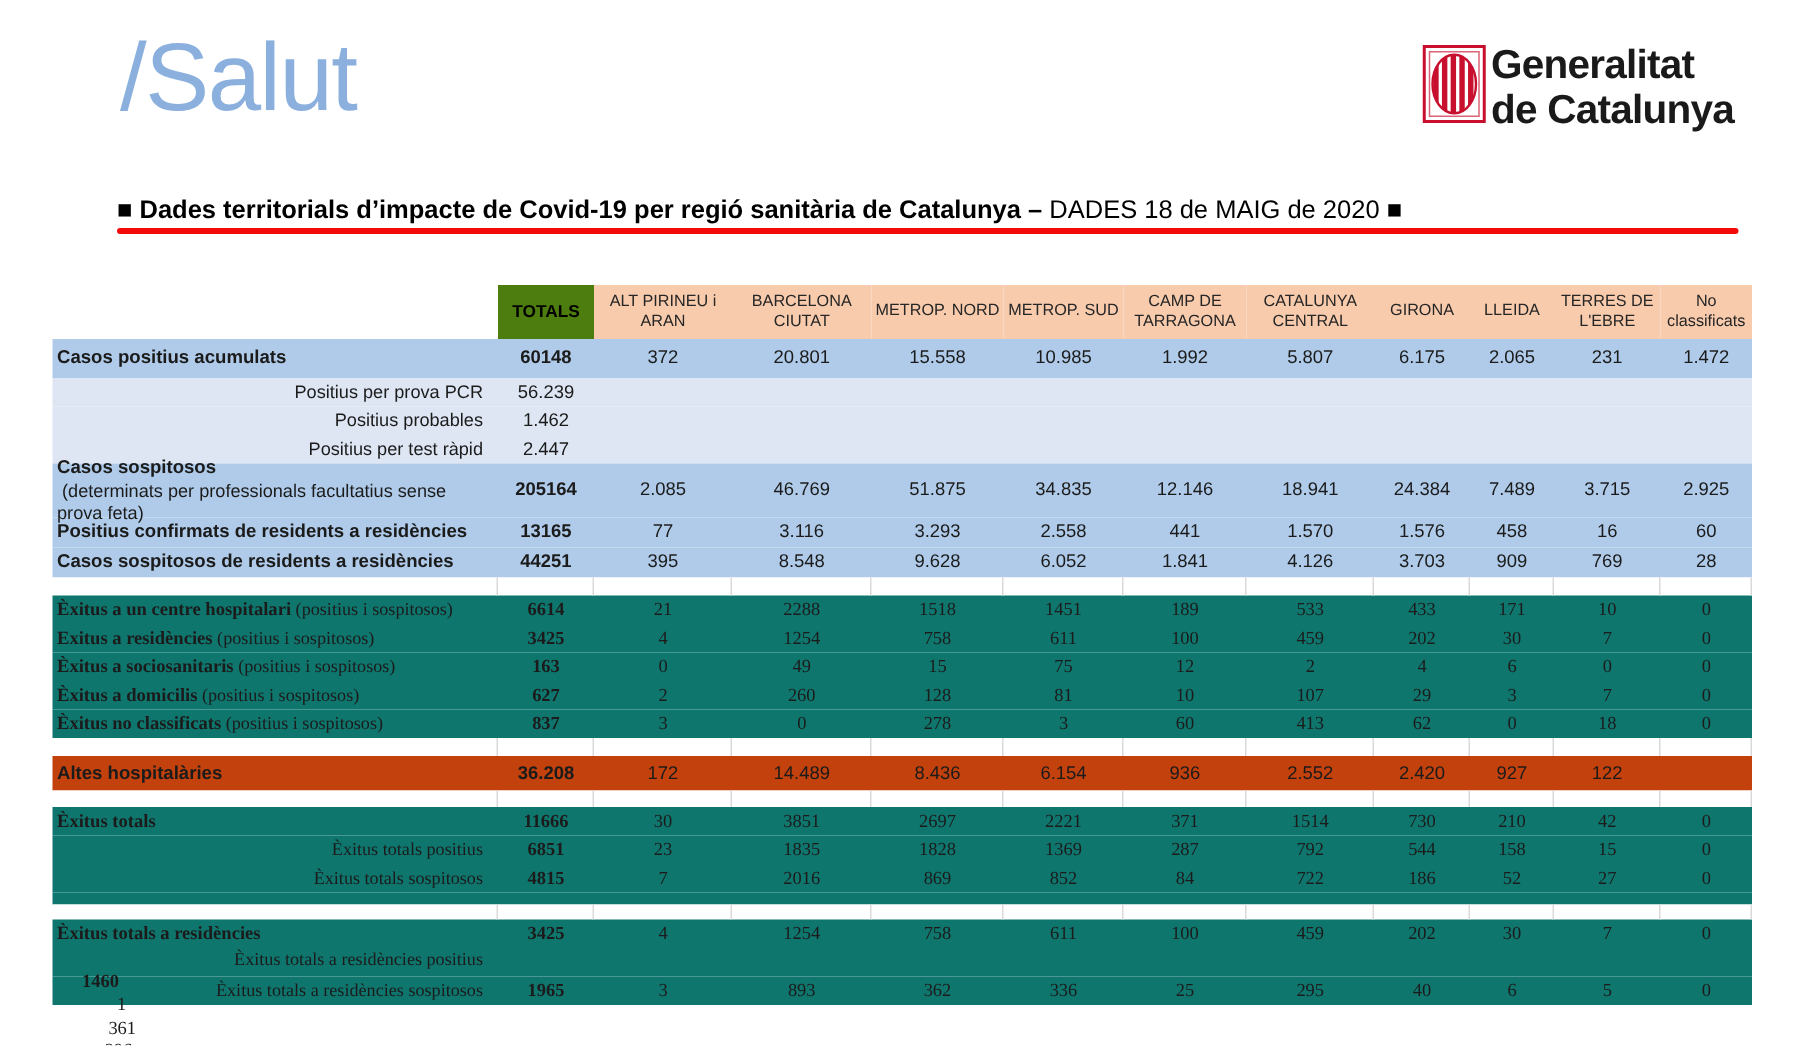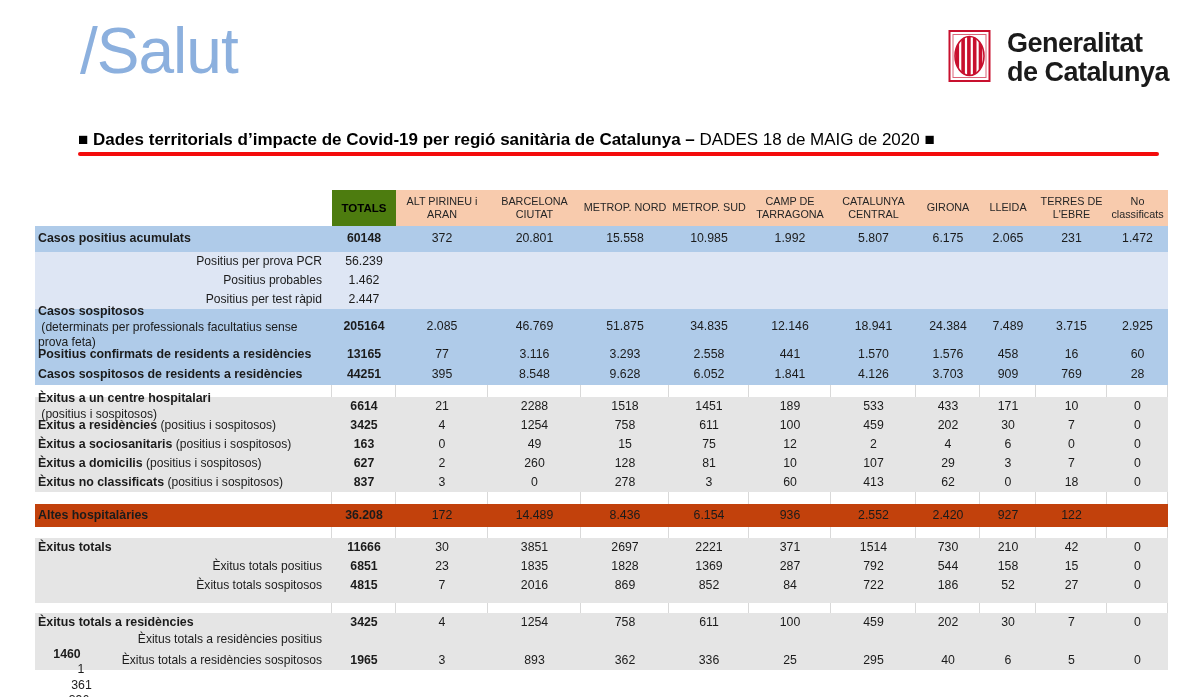--- a/index.html
+++ b/index.html
@@ -1,41 +1,41 @@
 <!DOCTYPE html>
 <html><head>
 <meta charset="utf-8">
 <style>
   html,body{margin:0;padding:0;background:#ffffff;}
   body{font-family:"Liberation Sans", sans-serif; -webkit-font-smoothing:antialiased;}
   .page{position:relative;width:1200px;height:697px;background:#fff;overflow:hidden;}
 
   
   .salut-logo{position:absolute;left:80px;top:14px;font-size:64px;color:#8CB0DE;letter-spacing:-1px;font-weight:400;}
-  .gencat{position:absolute;left:946px;top:26px;display:flex;align-items:center;gap:14px;}
+  .gencat{position:absolute;left:946px;top:26px;display:flex;align-items:center;gap:1px;}
   .gencat-text{font-size:27px;font-weight:bold;color:#1a1a1a;line-height:1.08;letter-spacing:-0.5px;}
 
   
   .title-line{position:absolute;left:78px;top:130px;width:1090px;font-size:17px;color:#000;white-space:nowrap;}
   .title-line .tb{font-weight:bold;}
   .title-line .tr{font-weight:normal;}
   .title-underline{position:absolute;left:78px;top:152px;width:1081px;height:4px;background:#f30b0b;border-radius:2px;}
 
   
   .table{position:absolute;left:35px;top:190px;width:1133px;}
   .trow{display:flex;width:1133px;}
   .thead{height:36px;}
   .hc{box-sizing:border-box;display:flex;align-items:center;justify-content:center;text-align:center;font-size:10.8px;color:#262626;line-height:1.25;padding:1px 2px;}
   .hlabel{background:#ffffff;}
   .htotals{background:#4d7c0f;font-weight:bold;font-size:11.5px;color:#000;}
   .hregion{background:#F8CBAD;}
 
   .bg-blue{background:#AFCBE9;}
   .bg-bluelight{background:#DEE6F4;}
-  .bg-yellow{background:#e5e5e5;}
+  .bg-yellow{background:#0f766e;font-family:Liberation Serif, serif;}
   .bg-green{background:#c2410c;}
 
   .cell{box-sizing:border-box;display:flex;align-items:center;justify-content:center;font-size:12.3px;color:#1b1b1b;line-height:1.25;}
   .cell.lab{justify-content:flex-start;text-align:left;padding-left:3px;padding-right:6px;display:block;display:flex;flex-wrap:wrap;align-content:center;}
   .cell.lab .lb{font-weight:bold;font-size:12.4px;}
   .cell.lab .ln{font-weight:normal;font-size:12.1px;}
   .cell.lab.sub{justify-content:flex-end;text-align:right;padding-right:10px;}
   .tbold{font-weight:bold;}
 
   .tgap{background:#ffffff;}

